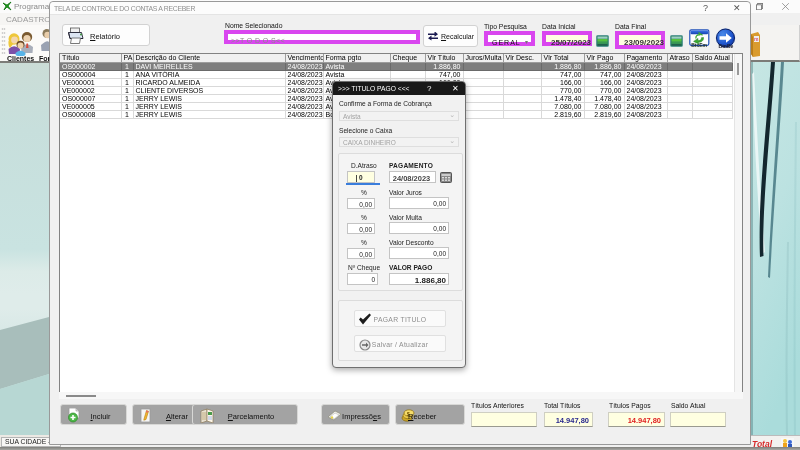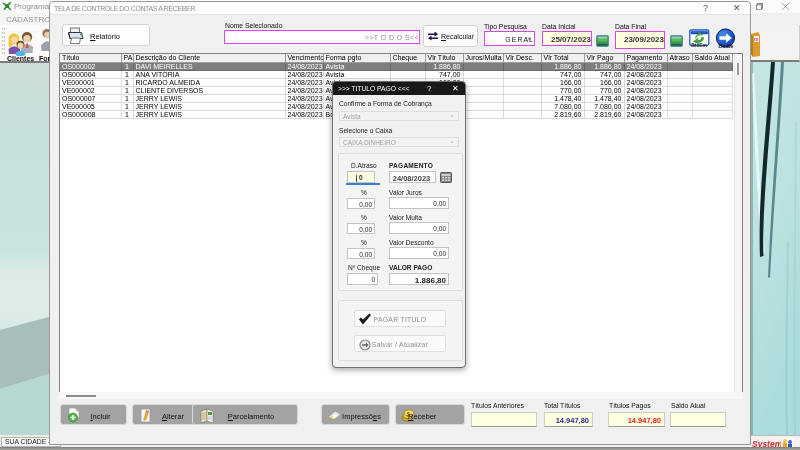--- a/index.html
+++ b/index.html
@@ -25,21 +25,21 @@
 
 #dlg { left:49px; top:1px; width:702px; height:444px; background:#f0f0f0; border:1px solid #999; border-radius:4px 4px 0 0; }
 #dlg .titlebar { position:absolute; left:0; top:0; width:100%; height:13px; background:#fcfcfc; border-bottom:1px solid #e4e4e4; border-radius:4px 4px 0 0;}
 #dlg .titlebar .t { position:absolute; left:4px; top:3px; font-size:6.9px; color:#8f8f8f; letter-spacing:-0.3px; }
 #dlg .titlebar .q { position:absolute; left:653px; top:1px; font-size:9px; color:#555; }
 #dlg .titlebar .x { position:absolute; left:683px; top:1px; font-size:9px; color:#555; }
 
 .wbtn { position:absolute; background:#fdfdfd; border:1px solid #d2d2d2; border-radius:3px; font-size:7.5px; color:#111; white-space:nowrap; }
 .wbtn u { text-decoration:underline; }
 .lbl { position:absolute; font-size:6.8px; color:#111; white-space:nowrap; }
-.field { position:absolute; background:#fff; border:1px solid #d946ef; font-size:7px; color:#111;text-align:right; }
+.field { position:absolute; background:#fff; border:4px solid #d946ef; font-size:7px; color:#111; }
 .yellow { background:#ffffe1; }
 
 
 #grid { position:absolute; left:9px; top:51px; width:684px; height:346px; background:#fff; border:1px solid #828282; overflow:hidden; }
 #grid table { border-collapse:collapse; table-layout:fixed; width:672px; }
 #grid th { background:#f0f0f0; border-right:1px solid #9d9d9d; border-bottom:1px solid #9d9d9d; font-size:7px; font-weight:normal; text-align:left; height:8px; padding:0 2px; overflow:hidden; white-space:nowrap; }
 #grid td { border-right:1px solid #d9d9d9; border-bottom:1px solid #d9d9d9; font-size:7px; height:7.35px; padding:0 2px; overflow:hidden; white-space:nowrap; }
 #grid tr.sel td { background:#7e7e7e; color:#fff; border-right:1px solid #6a6a6a; border-bottom:1px solid #6a6a6a; }
 .num { text-align:right; }
 #vsb { position:absolute; right:0; top:0; width:8px; height:344px; background:#f6f6f6; border-left:1px solid #e4e4e4;}
@@ -165,21 +165,21 @@
     <path d="M3 10 C6 60 8 120 14 190 L11 192 C6 130 3 70 1 12 Z" fill="#ffffff" opacity="0.65"></path>
     <path d="M20 0 C17 45 11 100 9 150 C8.5 170 8.5 185 9 195 L12.5 194 C12 183 12.2 168 13 150 C15.5 100 21 45 24 0 Z" fill="#13272e"></path>
     <path d="M30 0 C27 55 21 130 17 215 L19 216 C23 140 30 55 33 0 Z" fill="#3f707c" opacity="0.8"></path>
     <path d="M44 60 C43 160 42 260 43 373 L45 373 C44 260 45 160 46 60 Z" fill="#68a2a8" opacity="0.15"></path>
     <path d="M36 180 C35 240 34 300 35 373 L37 373 C36 300 37 240 38 180 Z" fill="#4a7a84" opacity="0.12"></path>
   </svg>
   <div id="statusl" class="abs">
       <div class="box">SUA CIDADE - I</div>
     </div>
   <div id="statusr" class="abs" style="border-top:1px solid #bbb;">
-    <div style="position:absolute;left:1px;top:3px;font-size:8.5px;font-style:italic;font-weight:bold;color:#d62a2a;">System</div>
+    <div style="position:absolute;left:1px;top:3px;font-size:8.5px;font-style:italic;font-weight:bold;color:#d62a2a;">Total</div>
     <svg class="abs" style="left:30px;top:2px" width="13" height="11" viewBox="0 0 13 11">
         <rect x="0" y="0" width="13" height="11" fill="#f7f7f7"></rect>
         <circle cx="4" cy="3" r="2" fill="#f5c43c"></circle>
         <rect x="2" y="5" width="4" height="6" fill="#f0a31a"></rect>
         <circle cx="9" cy="4" r="2" fill="#3a68d8"></circle>
         <rect x="7" y="6" width="4" height="5" fill="#2f57b8"></rect>
       </svg>
   </div>
   <div id="taskbar" class="abs"></div>
 
@@ -421,21 +421,21 @@
 
     <div class="bbtn" style="left:10px; width:67px;">
       <svg style="position:absolute;left:6px;top:3px" width="14" height="15" viewBox="0 0 14 15">
           <path d="M2 0 L9 0 L12 3 L12 10 L2 10 Z" fill="#fff" stroke="#999" stroke-width="0.8"></path>
           <path d="M9 0 L9 3 L12 3 Z" fill="#ddd" stroke="#999" stroke-width="0.6"></path>
           <circle cx="6" cy="9.5" r="4.5" fill="#4db848" stroke="#2c8a28" stroke-width="0.7"></circle>
           <path d="M5.2 7 L6.8 7 L6.8 8.7 L8.5 8.7 L8.5 10.3 L6.8 10.3 L6.8 12 L5.2 12 L5.2 10.3 L3.5 10.3 L3.5 8.7 L5.2 8.7 Z" fill="#fff"></path>
         </svg>
       <div class="cap" style="text-align:center;padding-left:14px;"><u>I</u>ncluir</div>
     </div>
-    <div class="bbtn" style="left:82px; width:68px;">
+    <div class="bbtn" style="left:82px; width:76px;">
       <svg style="position:absolute;left:6px;top:3px" width="14" height="15" viewBox="0 0 14 15">
           <rect x="2" y="1" width="9" height="13" fill="#f5f5f5" stroke="#999" stroke-width="0.8"></rect>
           <path d="M5 11 L7.5 2.5 L9.5 3.2 L7 11.5 L4.8 12.2 Z" fill="#f2b431" stroke="#b5820a" stroke-width="0.6"></path>
           <path d="M7.5 2.5 L9.5 3.2 L9 4.8 L7 4.1 Z" fill="#e86a6a"></path>
         </svg>
       <div class="cap" style="text-align:center;padding-left:14px;"><u>A</u>lterar</div>
     </div>
     <div class="bbtn" style="left:142px; width:106px;">
       <svg style="position:absolute;left:7px;top:3px" width="16" height="15" viewBox="0 0 16 15">
           <path d="M1 3 L7 1 L7 13 L1 15 Z" fill="#e8e0d0" stroke="#8a7a5a" stroke-width="0.7"></path>

